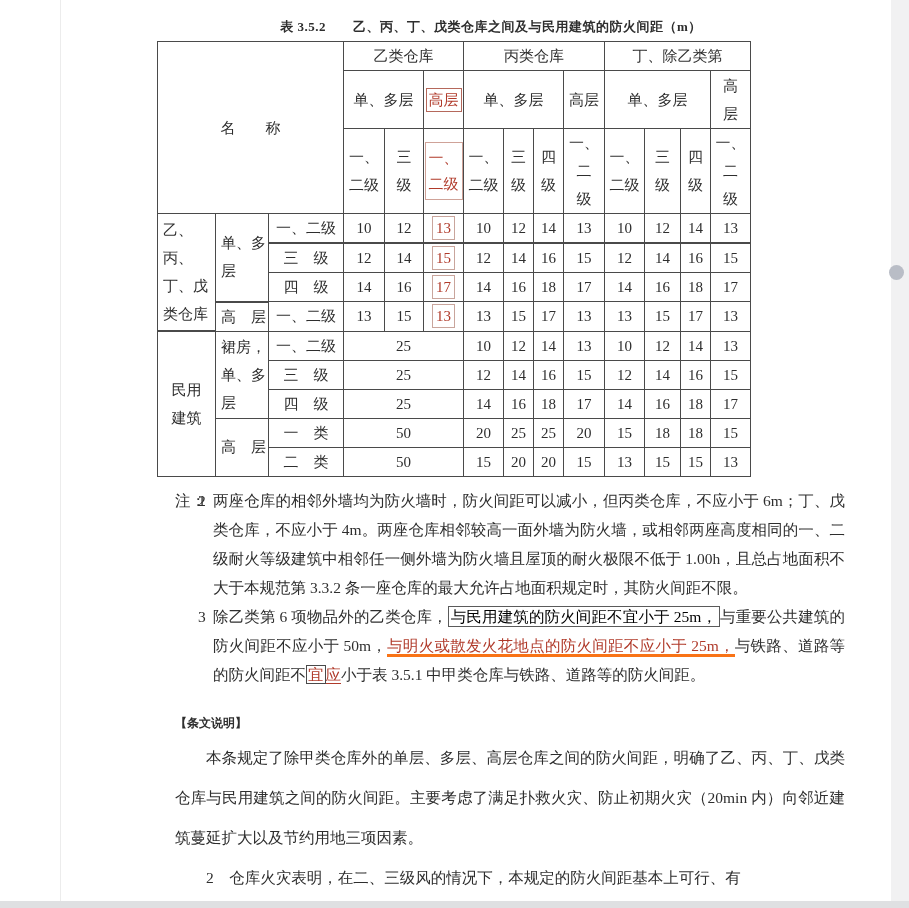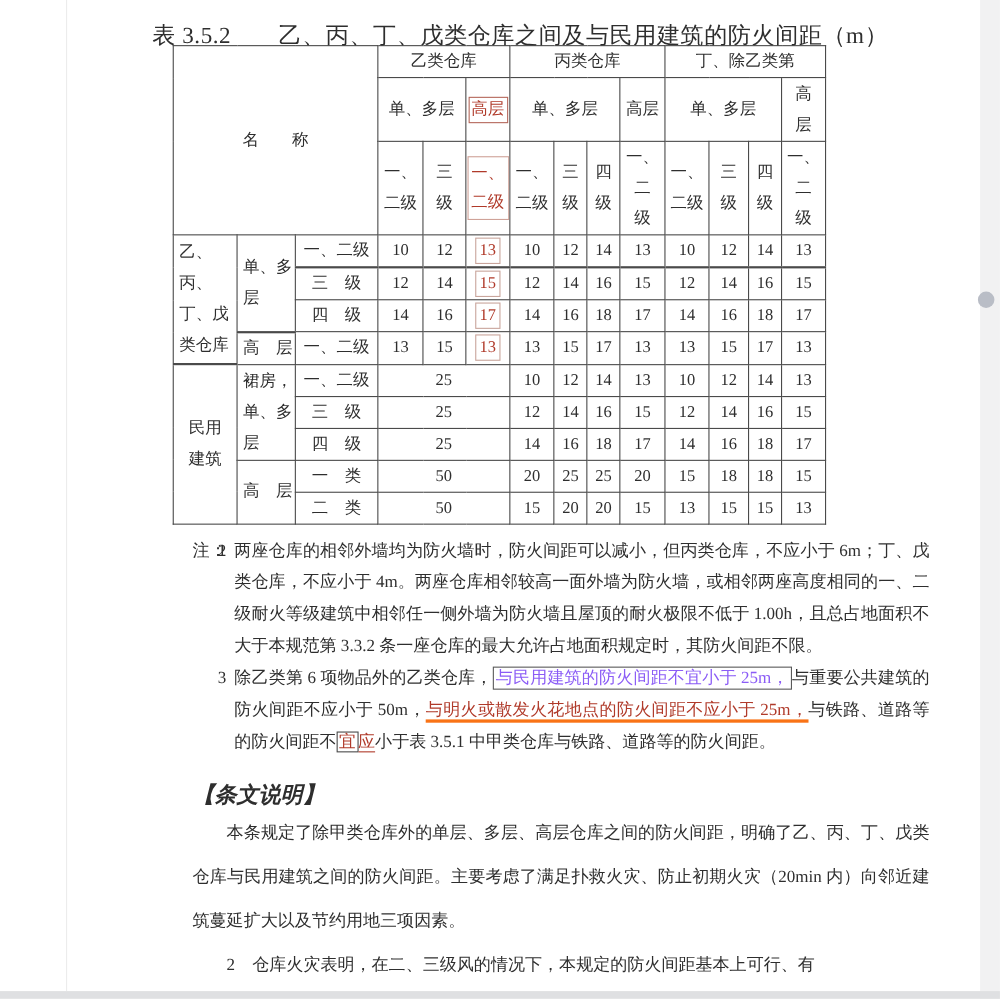--- a/index.html
+++ b/index.html
@@ -7,22 +7,22 @@
     width:909px;height:908px;position:relative;overflow:hidden;
     background:#ffffff;color:#2e2e2e;
     font-family:"Liberation Serif","DejaVu Serif",serif;
   }
   .left-margin-line{position:absolute;left:60px;top:0;width:1px;height:901px;background:#ececec;}
   .right-strip{position:absolute;right:0;top:0;width:18px;height:908px;background:#f1f1f2;}
   .scroll-thumb{position:absolute;left:889px;top:265px;width:15px;height:15px;border-radius:50%;background:#b9bdc6;}
   .bottom-bar{position:absolute;left:0;bottom:0;width:909px;height:7px;background:#dfe0e2;}
 
   .doc-title{
-    position:absolute;top:18px;left:118px;width:710px;text-align:center;
-    font-weight:normal;font-size:21px;letter-spacing:0.5px;white-space:nowrap;
+    position:absolute;top:18px;left:136px;width:710px;text-align:center;
+    font-weight:bold;font-size:13px;letter-spacing:0.5px;white-space:nowrap;
   }
 
   table.fire-table{
     position:absolute;left:157px;top:41px;width:593px;
     border-collapse:collapse;table-layout:fixed;
   }
   .fire-table td{
     border:1px solid #4a4a4a;text-align:center;vertical-align:middle;
     font-size:15px;line-height:28px;padding:0;white-space:pre-line;
     overflow:hidden;
@@ -41,27 +41,27 @@
   }
   .redbox-num{
     display:inline-block;color:#b03a2a;border:1px solid #c9a59c;
     padding:0 3px;line-height:22px;
   }
 
   .notes{position:absolute;left:175px;top:486px;width:670px;font-size:15.5px;}
   .note-item{position:relative;padding-left:38px;text-align:justify;line-height:29px;}
   .note-label{position:absolute;left:0;top:0;}
   .note-no{position:absolute;left:23px;top:0;}
-  .seg-box-dark{color:#8b5cf6;border:1px solid #5a5a5a;padding:1px 2px;}
+  .seg-box-dark{color:#000000;border:1px solid #5a5a5a;padding:1px 2px;}
   .seg-underline{color:#b03a2a;border-bottom:3px solid #f97316;}
   .char-box{color:#b03a2a;border:1px solid #4a4a4a;padding:0 1px;}
   .char-underline{color:#b03a2a;border-bottom:1px solid #b03a2a;}
 
   .commentary{position:absolute;left:175px;top:708px;width:670px;font-size:15.5px;}
-  .commentary-heading{font-weight:bold;font-size:20px;line-height:30px;font-style:italic;}
+  .commentary-heading{font-weight:bold;font-size:12px;line-height:30px;}
   .commentary p{margin:0;text-indent:2em;text-align:justify;line-height:40px;}
 </style>
 </head>
 <body>
 
 <div class="left-margin-line"></div>
 <div class="right-strip"></div>
 <div class="scroll-thumb"></div>
 <div class="bottom-bar"></div>
 

